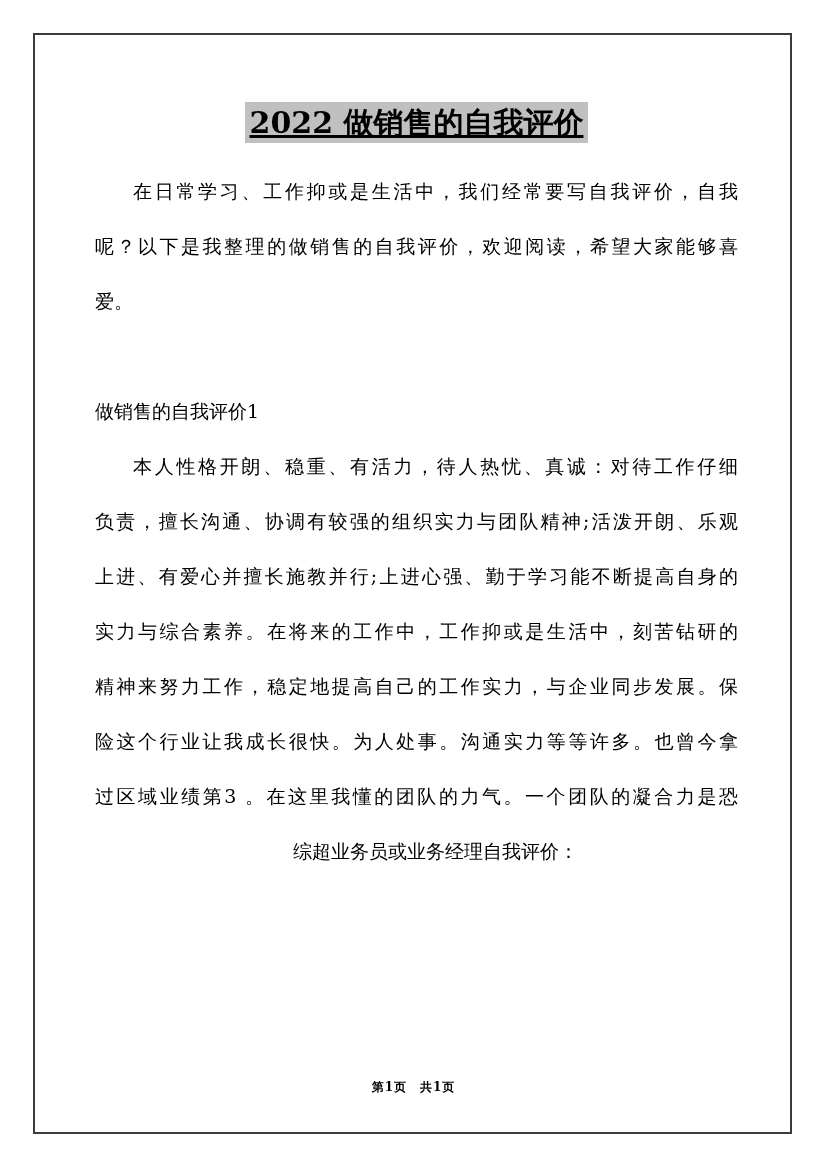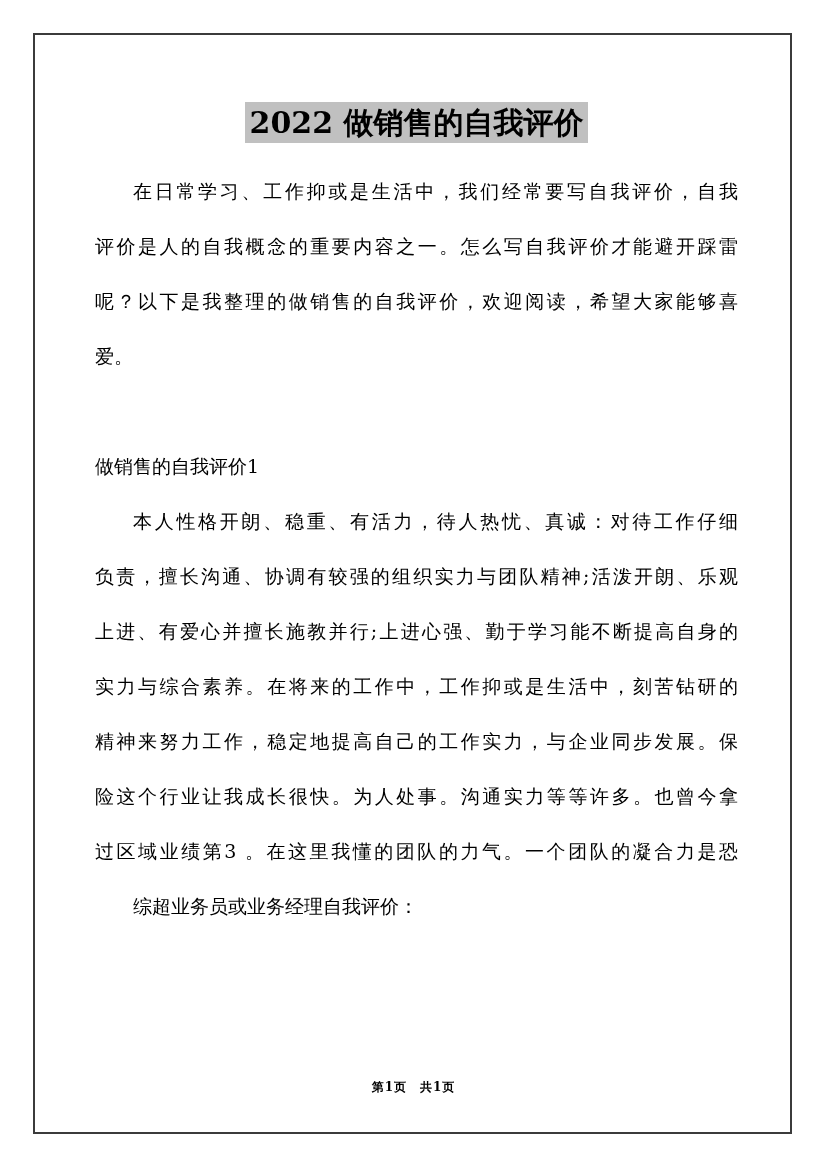--- a/index.html
+++ b/index.html
@@ -35,38 +35,40 @@
     text-align: center;
   }
   .title-highlight {
     display: inline-block;
     font-size: 30px;
     font-weight: bold;
     line-height: 41px;
     padding: 0 5px;
     background: #c0c0c0;
     white-space: nowrap;
+    text-decoration: underline;
   }
   .body-text {
     margin-top: 21px;
   }
   .body-line {
     height: 55px;
     line-height: 55px;
     font-size: 19px;
     white-space: nowrap;
   }
   .body-line.justify {
     white-space: normal;
     text-align: justify;
     text-align-last: justify;
     text-justify: inter-character;
   }
   .body-line.indent {
     text-indent: 2em;
+    text-align: center;
   }
   .footer {
     position: absolute;
     left: 0;
     right: 0;
     top: 1076px;
     text-align: center;
     font-size: 12px;
     font-weight: bold;
     line-height: 22px;
@@ -78,21 +80,20 @@
 
 <div class="page-frame" style="border-color: rgb(59, 59, 59);"></div>
 
 <div class="content">
   <div class="title-row">
     <span class="title-highlight" style="background: rgb(192, 192, 192);">2022 做销售的自我评价</span>
   </div>
 
   <div class="body-text">
       <div class="body-line indent justify">在日常学习、工作抑或是生活中，我们经常要写自我评价，自我</div>
-      <div class="body-line justify">评价是人的自我概念的重要内容之一。怎么写自我评价才能避开踩雷</div>
       <div class="body-line justify">呢？以下是我整理的做销售的自我评价，欢迎阅读，希望大家能够喜</div>
       <div class="body-line">爱。</div>
       <div class="body-line"></div>
       <div class="body-line">做销售的自我评价1</div>
       <div class="body-line indent justify">本人性格开朗、稳重、有活力，待人热忧、真诚：对待工作仔细</div>
       <div class="body-line justify">负责，擅长沟通、协调有较强的组织实力与团队精神;活泼开朗、乐观</div>
       <div class="body-line justify">上进、有爱心并擅长施教并行;上进心强、勤于学习能不断提高自身的</div>
       <div class="body-line justify">实力与综合素养。在将来的工作中，工作抑或是生活中，刻苦钻研的</div>
       <div class="body-line justify">精神来努力工作，稳定地提高自己的工作实力，与企业同步发展。保</div>
       <div class="body-line justify">险这个行业让我成长很快。为人处事。沟通实力等等许多。也曾今拿</div>

